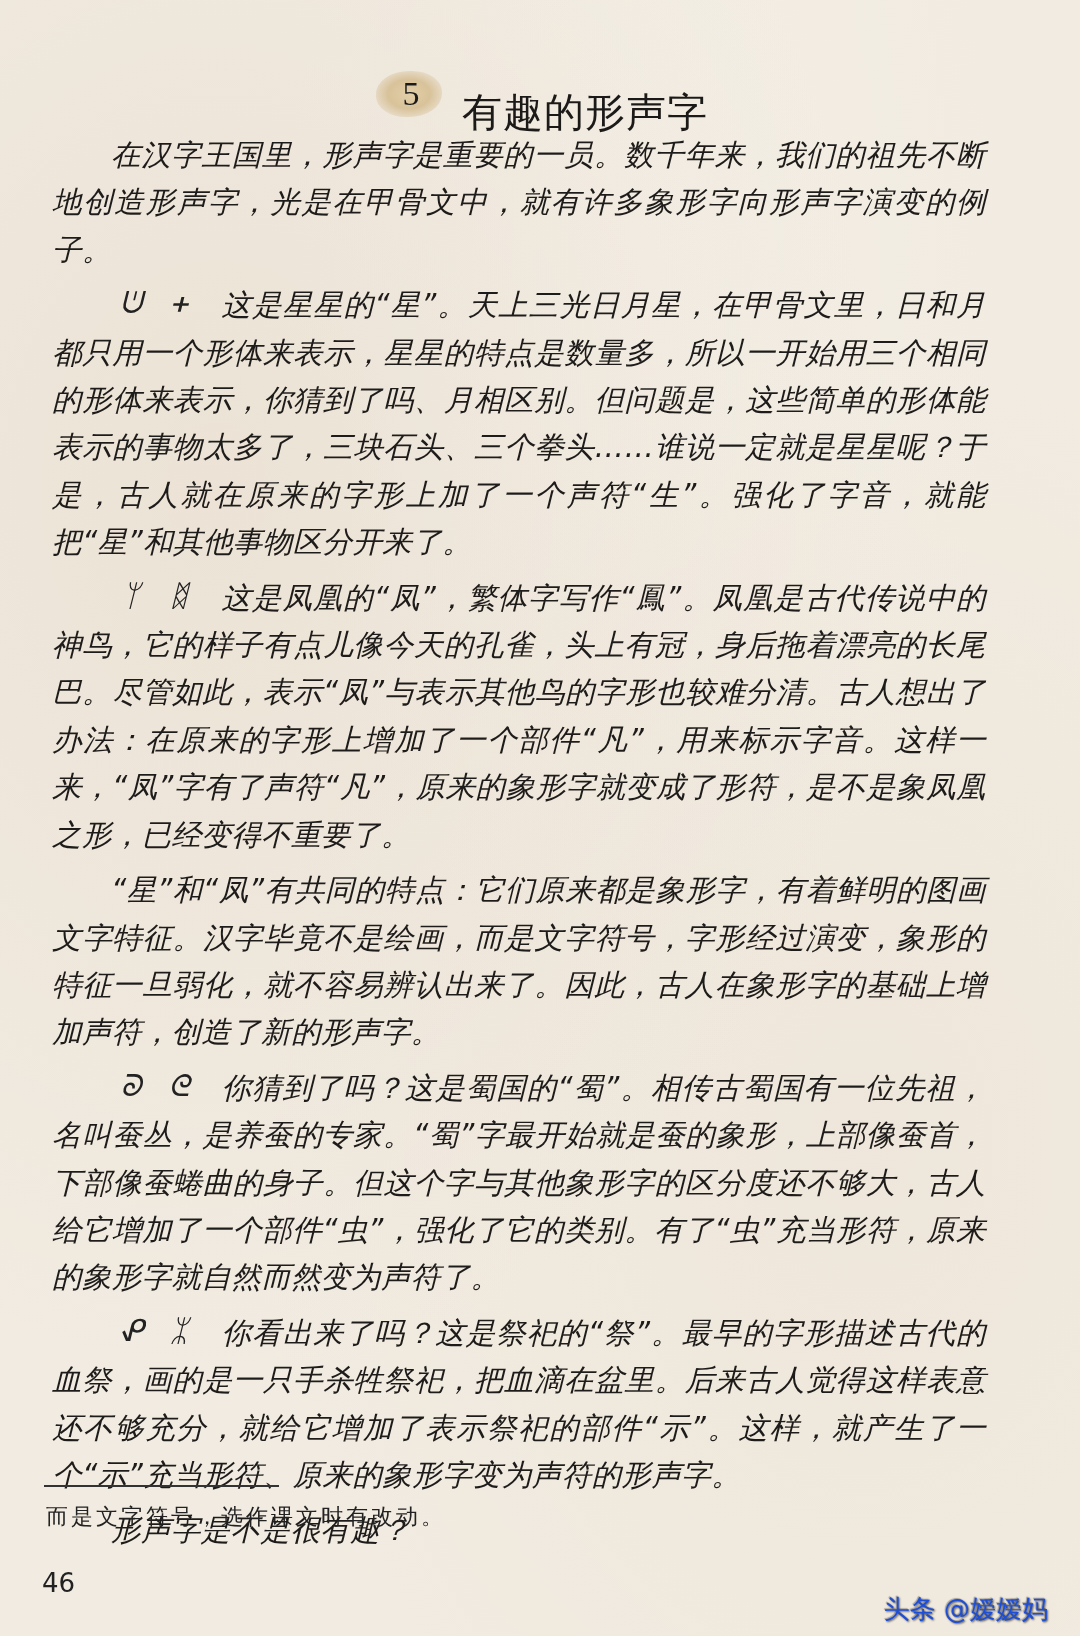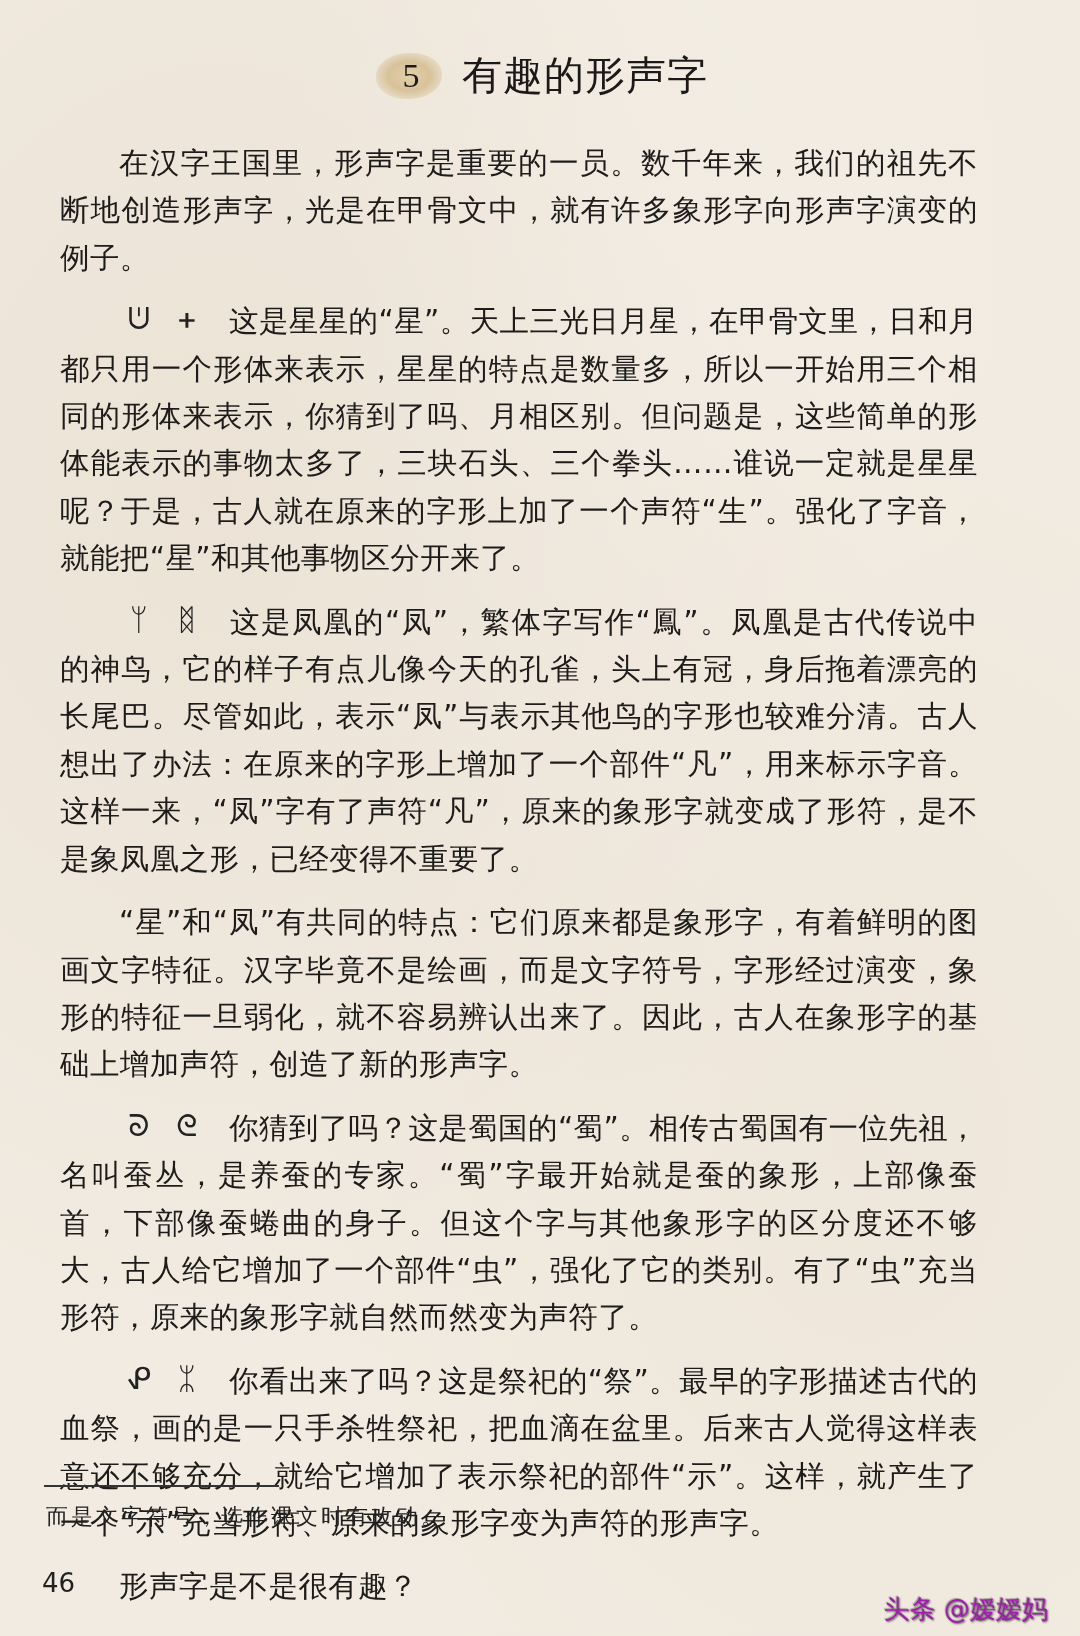--- a/index.html
+++ b/index.html
@@ -27,29 +27,29 @@
     position: absolute; left: 4px; top: 4px; width: 66px; height: 46px;
     border-radius: 50% 45% 50% 45%;
     background: radial-gradient(ellipse at 50% 50%, #e2cfa8 0%, #d8c29a 45%, rgba(216,194,154,0.2) 80%, rgba(216,194,154,0) 100%);
   }
   .badge-num {
     position: relative; font-family: "Liberation Serif", serif;
     font-size: 34px; color: #1a1a1a; line-height: 1;
   }
   .title {
     font-family: Liberation Sans, sans-serif;
-    font-size: 40px; color: #1c1a18; letter-spacing: 1px;
+    font-size: 40px; color: #1c1a18; letter-spacing: 1px; margin-top: 37px;
   }
   .content {
     position: absolute; left: 44px; top: 124px; width: 950px;
     font-family: "DejaVu Sans", sans-serif;
     font-size: 29.5px; line-height: 47.4px; color: #1e1c1a;
     letter-spacing: 0.4px;
   }
-  .para { margin: 16px; text-indent: 59px; text-align: justify; }
+  .para { margin: 8px; text-indent: 59px; text-align: justify; font-style: italic; }
   .para-icon { text-indent: 59px; }
   .glyphs {
     display: inline-block; text-indent: 0; width: 96px; height: 36px;
     vertical-align: -6px; margin-right: 14px; position: relative;
   }
   .glyph {
     position: absolute; top: 0; height: 36px; width: 40px;
     font-family: "DejaVu Serif", serif; font-size: 30px; line-height: 36px;
     text-align: center; color: #222;
   }
@@ -63,21 +63,21 @@
     position: absolute; left: 46px; top: 1502px;
     font-family: "DejaVu Sans", sans-serif; font-size: 22px; color: #222;
     letter-spacing: 3px;
   }
   .page-num {
     position: absolute; left: 42px; top: 1568px;
     font-family: "DejaVu Sans", sans-serif; font-size: 26px; color: #222;
   }
   .watermark {
     position: absolute; right: 32px; top: 1592px;
-    font-family: "DejaVu Sans", sans-serif; font-size: 26px; color: #a21caf;
+    font-family: "DejaVu Sans", sans-serif; font-size: 26px; color: #1d4ed8;
     text-shadow: 1px 1px 2px rgba(0,0,0,0.6), -1px -1px 1px rgba(0,0,0,0.3);
   }
 </style>
 </head>
 <body>
 
 <div class="title-row">
   <div class="badge">
     <div class="badge-swirl"></div>
     <span class="badge-num">5</span>

